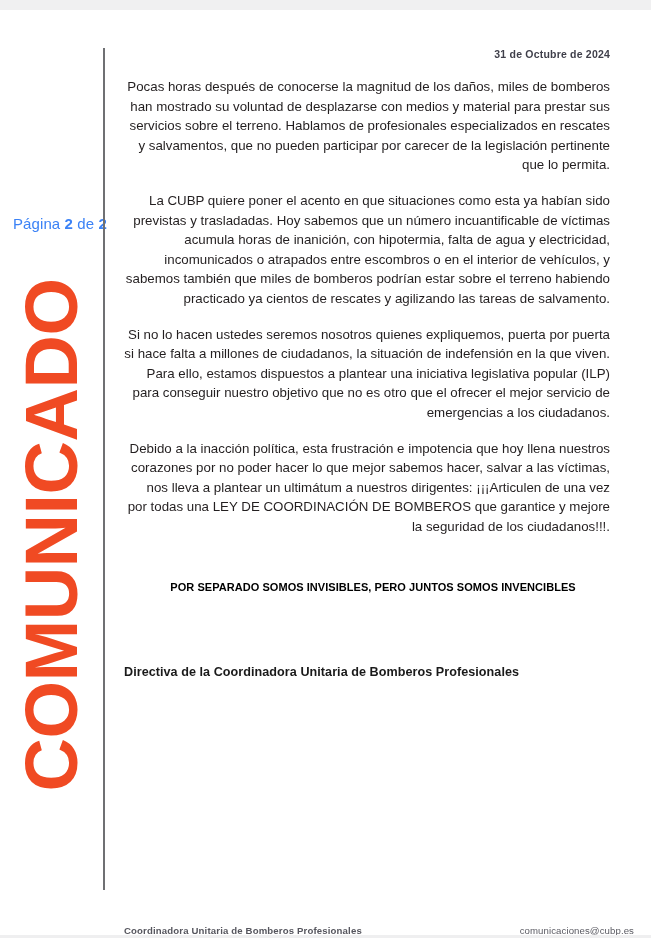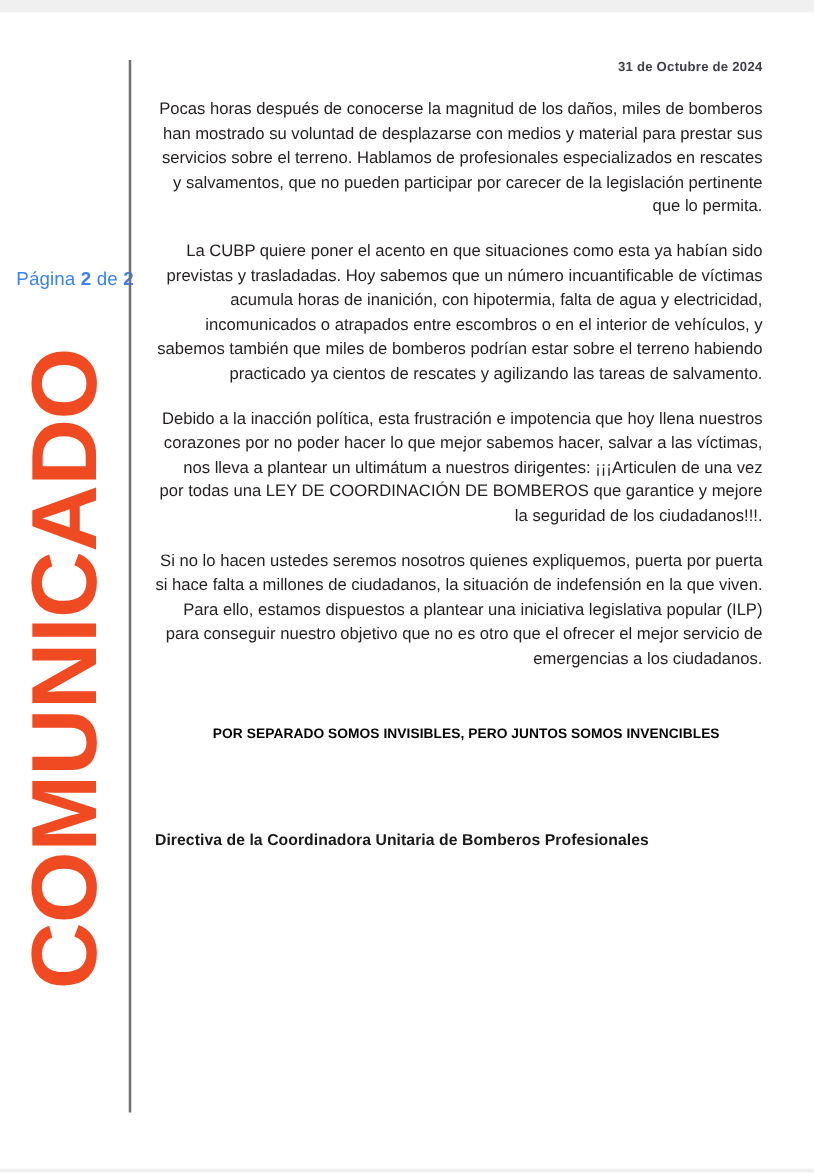--- a/index.html
+++ b/index.html
@@ -179,25 +179,29 @@
   </div>
 
   <div class="v-rule"></div>
 
   <div class="body-col">
 
     <div class="doc-date">31 de Octubre de 2024</div>
 
     <p class="para">Pocas horas después de conocerse la magnitud de los daños, miles de bomberos han mostrado su voluntad de desplazarse con medios y material para prestar sus servicios sobre el terreno. Hablamos de profesionales especializados en rescates y salvamentos, que no pueden participar por carecer de la legislación pertinente que lo permita.</p>
     <p class="para">La CUBP quiere poner el acento en que situaciones como esta ya habían sido previstas y trasladadas. Hoy sabemos que un número incuantificable de víctimas acumula horas de inanición, con hipotermia, falta de agua y electricidad, incomunicados o atrapados entre escombros o en el interior de vehículos, y sabemos también que miles de bomberos podrían estar sobre el terreno habiendo practicado ya cientos de rescates y agilizando las tareas de salvamento.</p>
+    <p class="para">Si no lo hacen ustedes seremos nosotros quienes expliquemos, puerta por puerta si hace falta a millones de ciudadanos, la situación de indefensión en la que viven. Para ello, estamos dispuestos a plantear una iniciativa legislativa popular (ILP) para conseguir nuestro objetivo que no es otro que el ofrecer el mejor servicio de emergencias a los ciudadanos.</p>
     <p class="para">Debido a la inacción política, esta frustración e impotencia que hoy llena nuestros corazones por no poder hacer lo que mejor sabemos hacer, salvar a las víctimas, nos lleva a plantear un ultimátum a nuestros dirigentes: ¡¡¡Articulen de una vez por todas una LEY DE COORDINACIÓN DE BOMBEROS que garantice y mejore la seguridad de los ciudadanos!!!.</p>
-    <p class="para">Si no lo hacen ustedes seremos nosotros quienes expliquemos, puerta por puerta si hace falta a millones de ciudadanos, la situación de indefensión en la que viven. Para ello, estamos dispuestos a plantear una iniciativa legislativa popular (ILP) para conseguir nuestro objetivo que no es otro que el ofrecer el mejor servicio de emergencias a los ciudadanos.</p>
 
     <div class="slogan">POR SEPARADO SOMOS INVISIBLES, PERO JUNTOS SOMOS INVENCIBLES</div>
 
     <div class="signature">Directiva de la Coordinadora Unitaria de Bomberos Profesionales</div>
 
   </div>
 
+  <div class="footer">
+    <span class="footer-left">Coordinadora Unitaria de Bomberos Profesionales</span>
+    <span class="footer-right">comunicaciones@cubp.es</span>
+  </div>
 
 </div>
 
 <div class="bottom-band"></div>
 
 </body></html>

